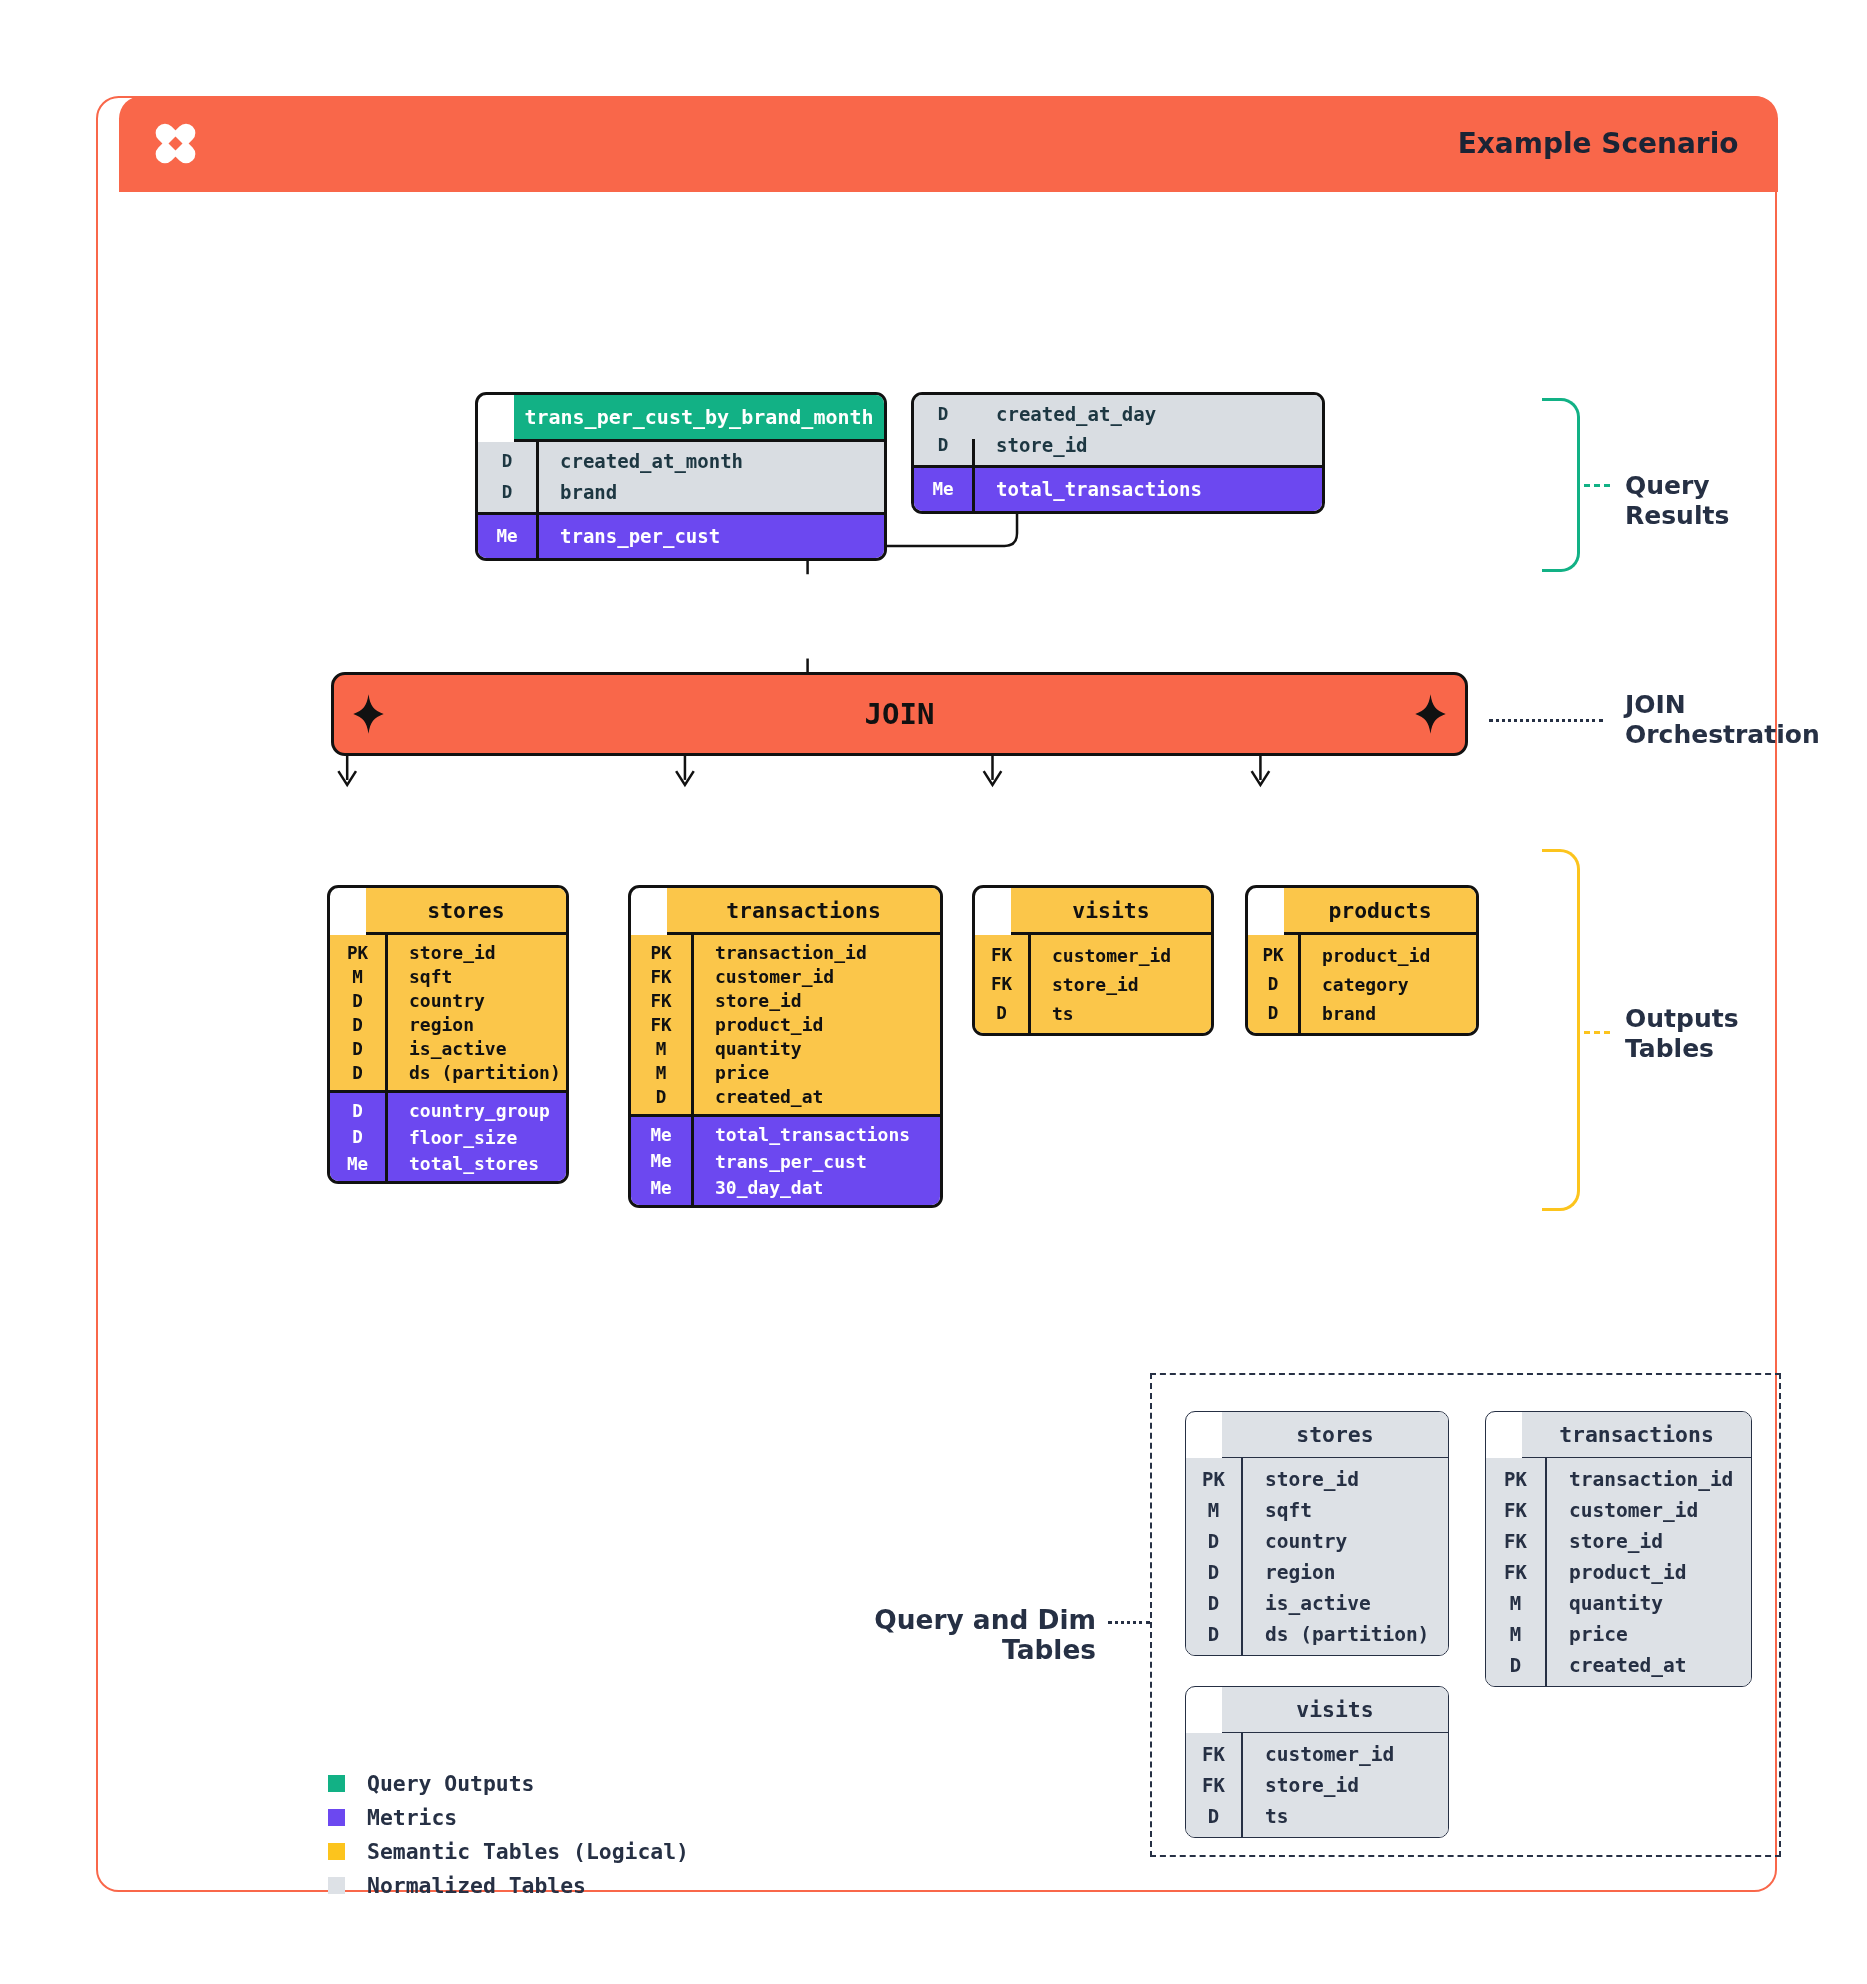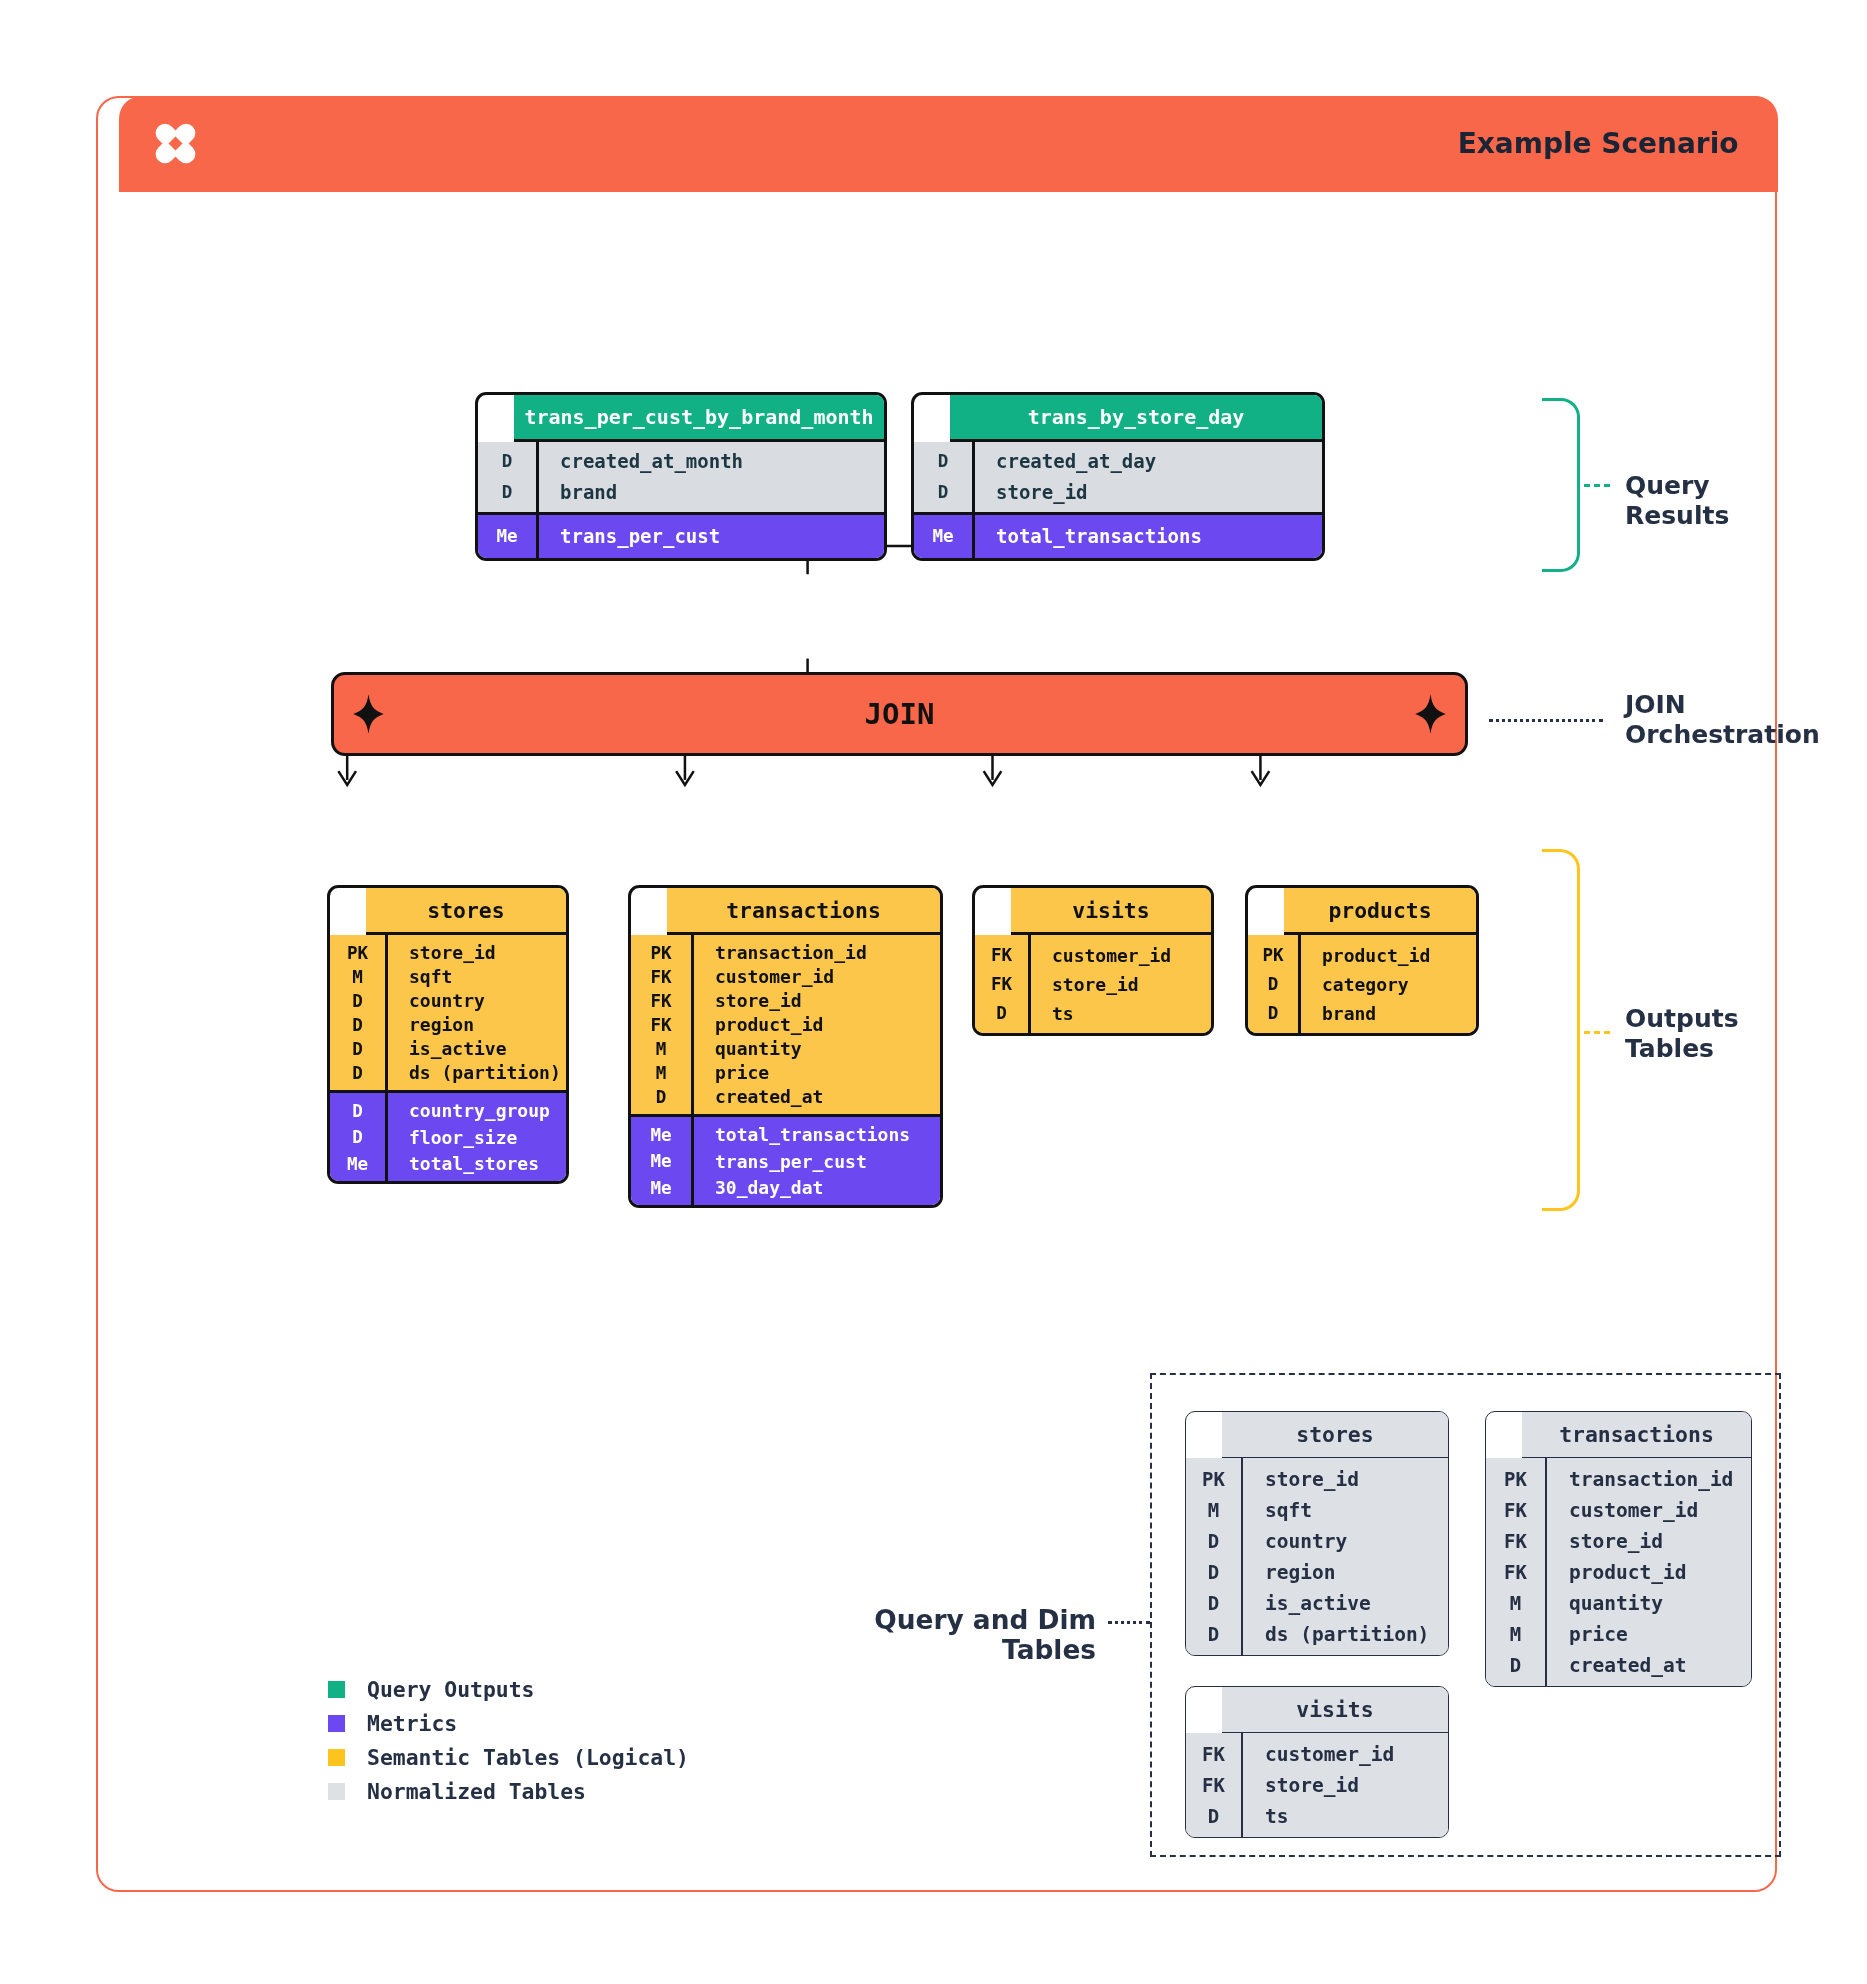--- a/index.html
+++ b/index.html
@@ -69,21 +69,21 @@
   .lbl-query{left:1527px;top:373px;}
   .lbl-join{left:1527px;top:592px;}
   .lbl-semantic{left:1527px;top:906px;}
   .lbl-fact{left:692px;top:1507px;width:306px;text-align:right;font-size:26.4px;}
 
   
   .fact-box{position:absolute;left:1052px;top:1275px;width:631px;height:484px;
             border:2.5px dashed var(--navy);box-sizing:border-box;}
 
   
-  .legend{position:absolute;left:230px;top:1574px;}
+  .legend{position:absolute;left:230px;top:1668px;}
   .legend-row{display:flex;align-items:center;height:34px;}
   .legend-swatch{width:17px;height:17px;margin-right:22px;flex:0 0 auto;}
   .legend-label{font-family:"DejaVu Sans Mono",monospace;font-weight:bold;
                 font-size:21.4px;color:var(--navy);white-space:nowrap;}
 </style>
 </head>
 <body>
 
 <div class="page">
 
@@ -135,21 +135,20 @@
         </div>
         <div class="dt-sec s-purple">
           <div class="dt-row" style="height: 35px;">
             <span class="dt-key" style="width: 58px;">Me</span>
             <span class="dt-name">trans_per_cust</span>
           </div>
         </div>
         <div class="dt-div" style="left: 58px; top: 44px;"></div>
       </div>
     <div class="dtable v-green" style="left: 813px; top: 294px; width: 408px;">
-        <div class="dt-head" style="height: 44px;">trans_by_store_day</div>
         <div class="dt-sec s-gray">
           <div class="dt-row" style="height: 31px;">
             <span class="dt-key" style="width: 58px;">D</span>
             <span class="dt-name">created_at_day</span>
           </div>
           <div class="dt-row" style="height: 31px;">
             <span class="dt-key" style="width: 58px;">D</span>
             <span class="dt-name">store_id</span>
           </div>
         </div>

